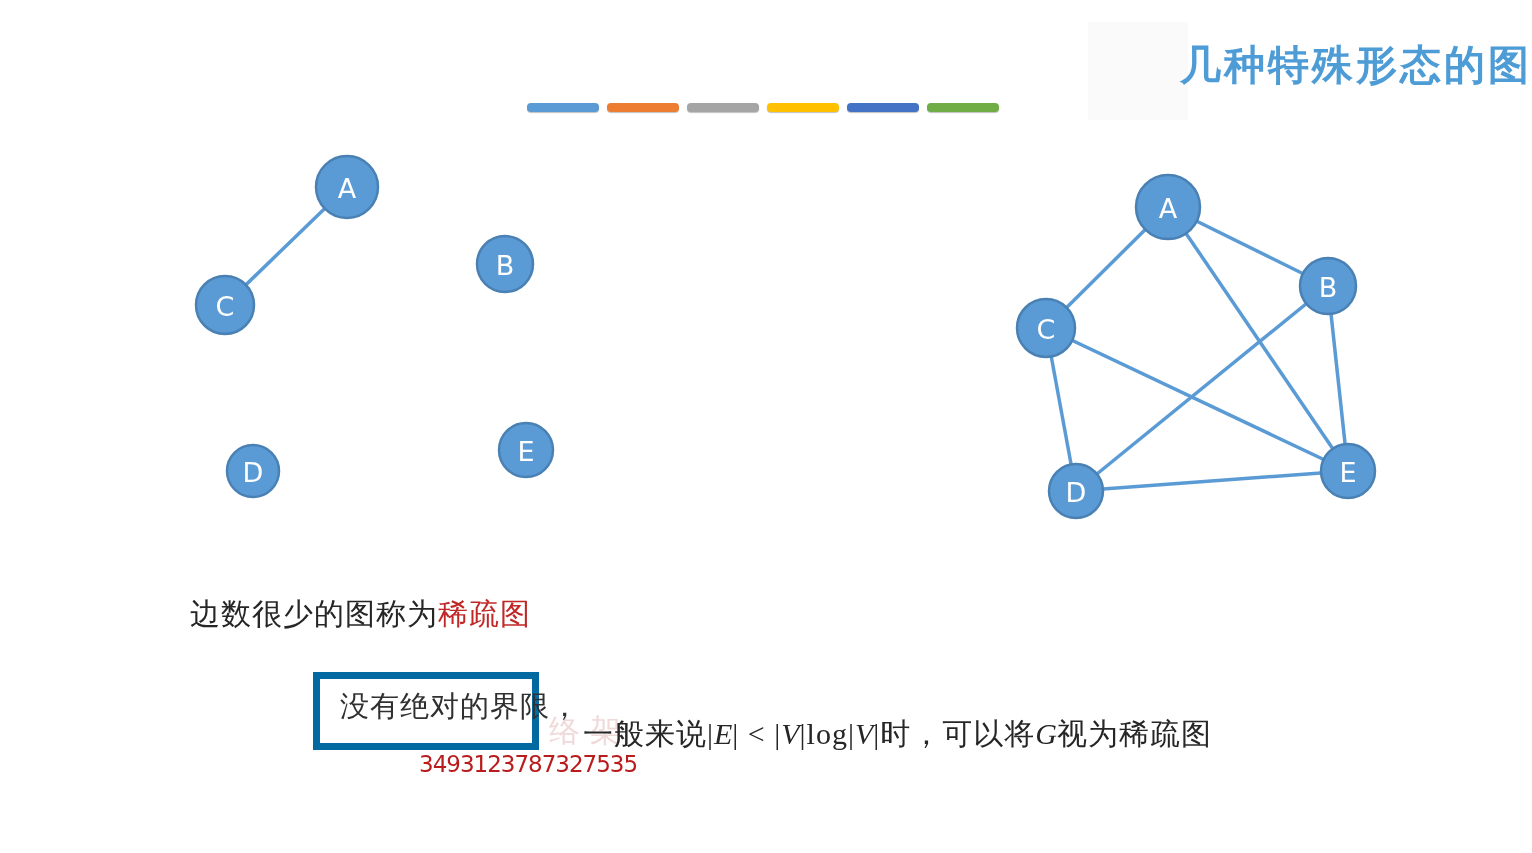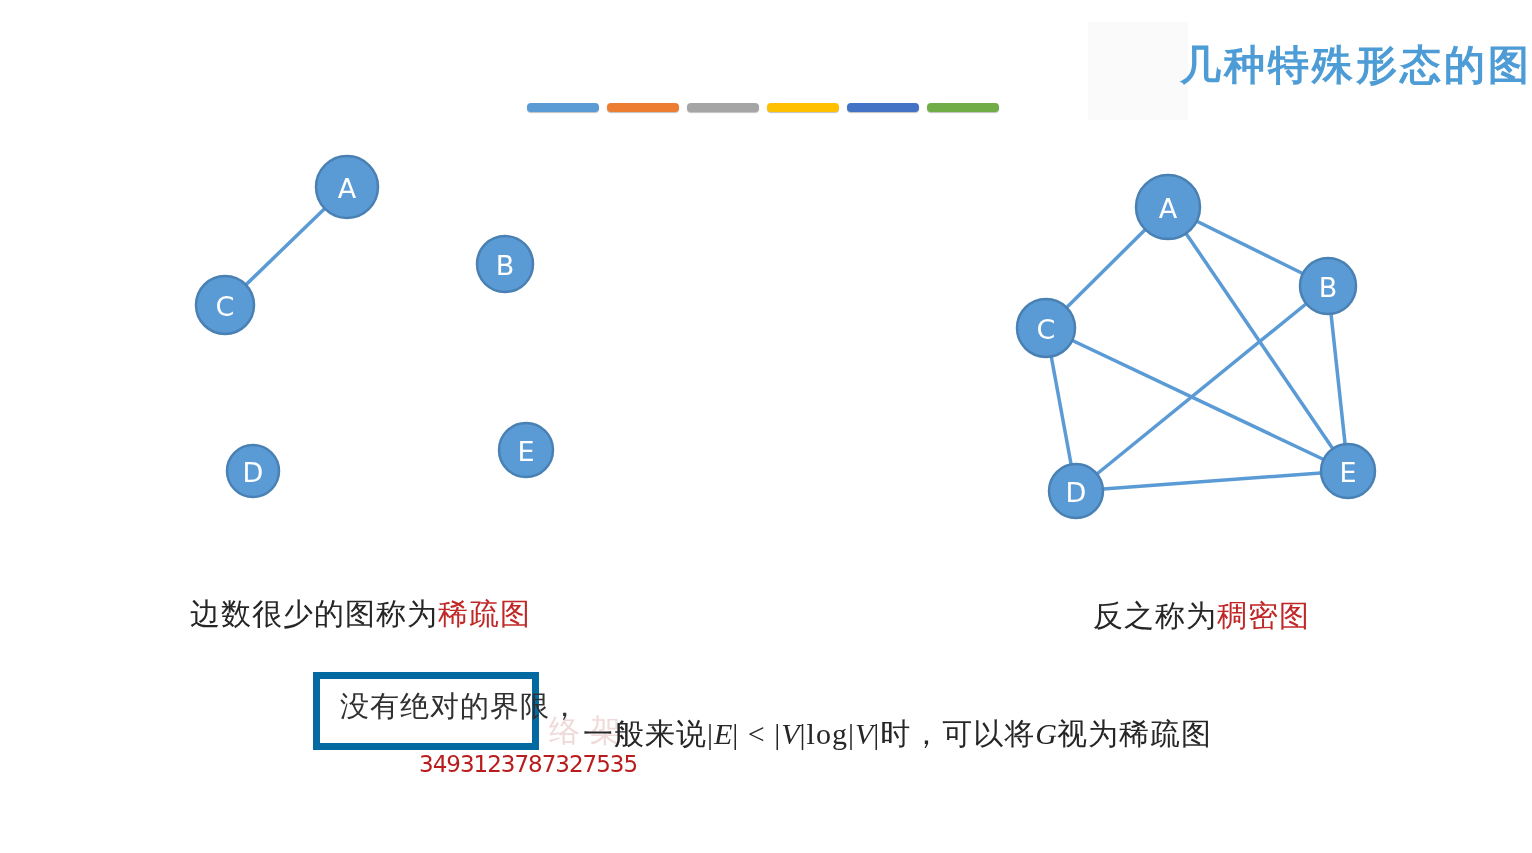--- a/index.html
+++ b/index.html
@@ -118,21 +118,20 @@
       <circle cx="1046" cy="328" r="29" fill="#5B9BD5" stroke="#4A81B4"></circle>
       <text x="1046" y="329">C</text>
       <circle cx="1076" cy="491" r="27" fill="#5B9BD5" stroke="#4A81B4"></circle>
       <text x="1076" y="492">D</text>
       <circle cx="1348" cy="471" r="27" fill="#5B9BD5" stroke="#4A81B4"></circle>
       <text x="1348" y="472">E</text>
     </svg>
 
   <div class="caption caption-left"><span>边数很少的图称为</span><span class="red">稀疏图</span></div>
 
-  <div class="caption caption-right"><span>反之称为</span><span class="red">稠密图</span></div>
 
   <div class="watermark-cn">络架</div>
 
   <div class="watermark-num">3493123787327535</div>
 
   <div class="red-box">
     <span class="box-text">没有绝对的界限，</span>
   </div>
 
   <div class="formula"><span>一般来说</span><span>|</span><span class="ital">E</span><span>| &lt; |</span><span class="ital">V</span><span>|log|</span><span class="ital">V</span><span>|时，可以将</span><span class="ital">G</span><span>视为稀疏图</span></div>

